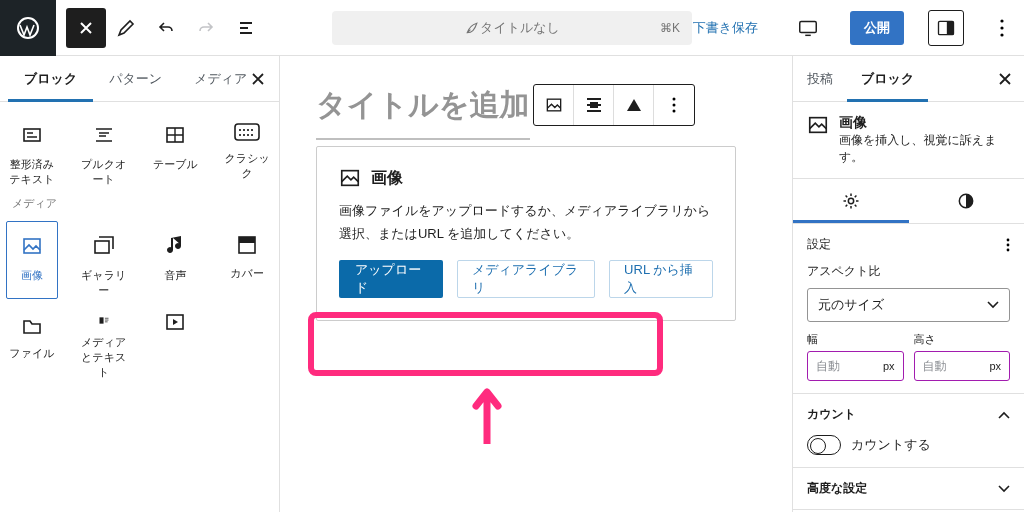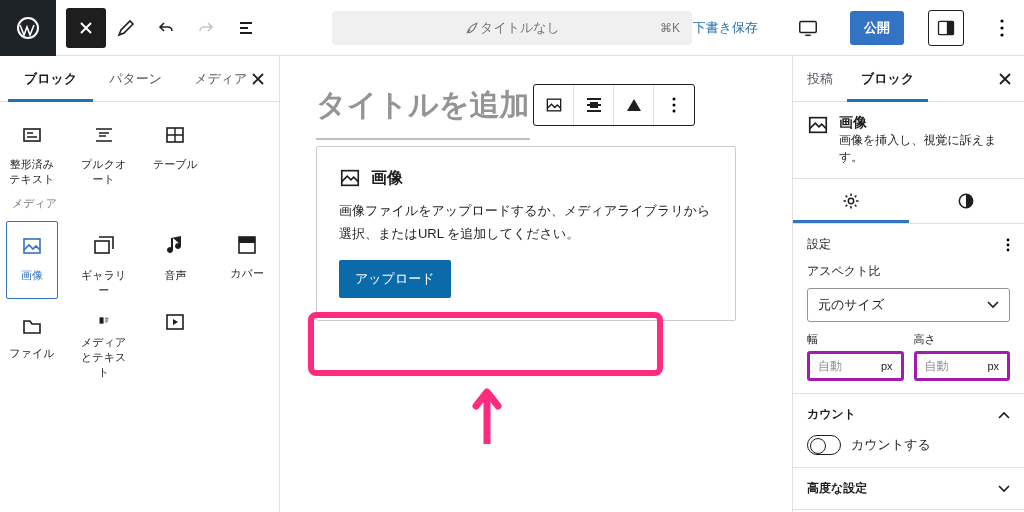--- a/index.html
+++ b/index.html
@@ -78,21 +78,21 @@
   .seg{display:flex;border-bottom:1px solid #e0e0e0}
   .seg .half{flex:1;height:44px;display:flex;align-items:center;justify-content:center}
   .seg .half.active{box-shadow:inset 0 -3px 0 #3273c4}
   .panel{padding:12px 14px;border-bottom:1px solid #e0e0e0}
   .panel .row{display:flex;align-items:center;justify-content:space-between}
   .panel .label{font-size:12px;color:#1e1e1e}
   .select{margin-top:8px;border:1px solid #949494;border-radius:3px;height:34px;display:flex;align-items:center;padding:0 10px;justify-content:space-between;color:#1e1e1e;font-size:13px}
   .wh{display:flex;gap:10px;margin-top:10px}
   .wh .field{flex:1}
   .wh .flabel{font-size:11px;color:#1e1e1e;margin-bottom:4px}
-  .unitbox{border:3px solid #a21caf;border-radius:3px;height:30px;display:flex;align-items:center;padding:0 8px;justify-content:space-between;color:#8c8f94;font-size:12px}
+  .unitbox{border:1px solid #a21caf;border-radius:3px;height:30px;display:flex;align-items:center;padding:0 8px;justify-content:space-between;color:#8c8f94;font-size:12px}
   .unitbox .unit{font-size:11px;color:#1e1e1e}
   .toggle{display:flex;align-items:center;gap:10px;margin-top:4px}
   .switch{width:34px;height:20px;border:1px solid #1e1e1e;border-radius:12px;position:relative}
   .switch::after{content:"";position:absolute;left:2px;top:2px;width:14px;height:14px;border:1px solid #1e1e1e;border-radius:50%;background:#fff}
   .chev{flex:0 0 auto}
 </style>
 </head>
 <body>
 
 <div class="top">
@@ -192,20 +192,34 @@
           </svg>
         <span class="lbl">プルクオート</span>
       </div>
       <div class="blk">
         <svg width="24" height="24" viewBox="0 0 24 24">
             <rect x="4" y="5" width="16" height="14" fill="none" stroke="currentColor" stroke-width="1.6"></rect>
             <path d="M4 12h16M12 5v14" stroke="currentColor" stroke-width="1.4"></path>
           </svg>
         <span class="lbl">テーブル</span>
       </div>
+      <div class="blk">
+        <svg width="26" height="18" viewBox="0 0 26 18">
+            <rect x="1" y="1" width="24" height="16" rx="3" fill="none" stroke="currentColor" stroke-width="1.6"></rect>
+            <circle cx="6" cy="7" r="1"></circle>
+            <circle cx="10" cy="7" r="1"></circle>
+            <circle cx="14" cy="7" r="1"></circle>
+            <circle cx="18" cy="7" r="1"></circle>
+            <circle cx="6" cy="12" r="1"></circle>
+            <circle cx="10" cy="12" r="1"></circle>
+            <circle cx="14" cy="12" r="1"></circle>
+            <circle cx="18" cy="12" r="1"></circle>
+          </svg>
+        <span class="lbl">クラシック</span>
+      </div>
     </div>
 
     <div class="section-label">メディア</div>
 
     <div class="ins-grid">
       <div class="blk selected">
         <svg width="24" height="24" viewBox="0 0 24 24">
             <rect x="4" y="5" width="16" height="14" fill="none" stroke="currentColor" stroke-width="1.6"></rect>
             <path d="M4 16l5-5 4 4 3-3 4 4" fill="none" stroke="currentColor" stroke-width="1.6"></path>
           </svg>
@@ -290,20 +304,22 @@
             <svg width="22" height="22" viewBox="0 0 24 24">
                 <rect x="3" y="4" width="18" height="16" fill="none" stroke="#1e1e1e" stroke-width="1.8"></rect>
                 <path d="M3 16l6-6 4 4 3-3 5 5" fill="none" stroke="#1e1e1e" stroke-width="1.8"></path>
               </svg>
           </span>
           <span>画像</span>
         </div>
         <div class="desc">画像ファイルをアップロードするか、メディアライブラリから選択、またはURL を追加してください。</div>
         <div class="image-actions">
           <div class="btn-primary">アップロード</div>
+          <div class="btn-secondary">メディアライブラリ</div>
+          <div class="btn-secondary">URL から挿入</div>
         </div>
       </div>
     </div>
 
     <div class="highlight-box" style="left:28px;top:256px;width:355px;height:64px"></div>
     <svg class="arrow-up" width="34" height="60" viewBox="0 0 34 60" style="left:190px;top:328px">
       <path d="M17 60V10M6 22L17 8l11 14" fill="none" stroke="currentColor" stroke-width="7" stroke-linecap="round" stroke-linejoin="round"></path>
     </svg>
   </div>
 

